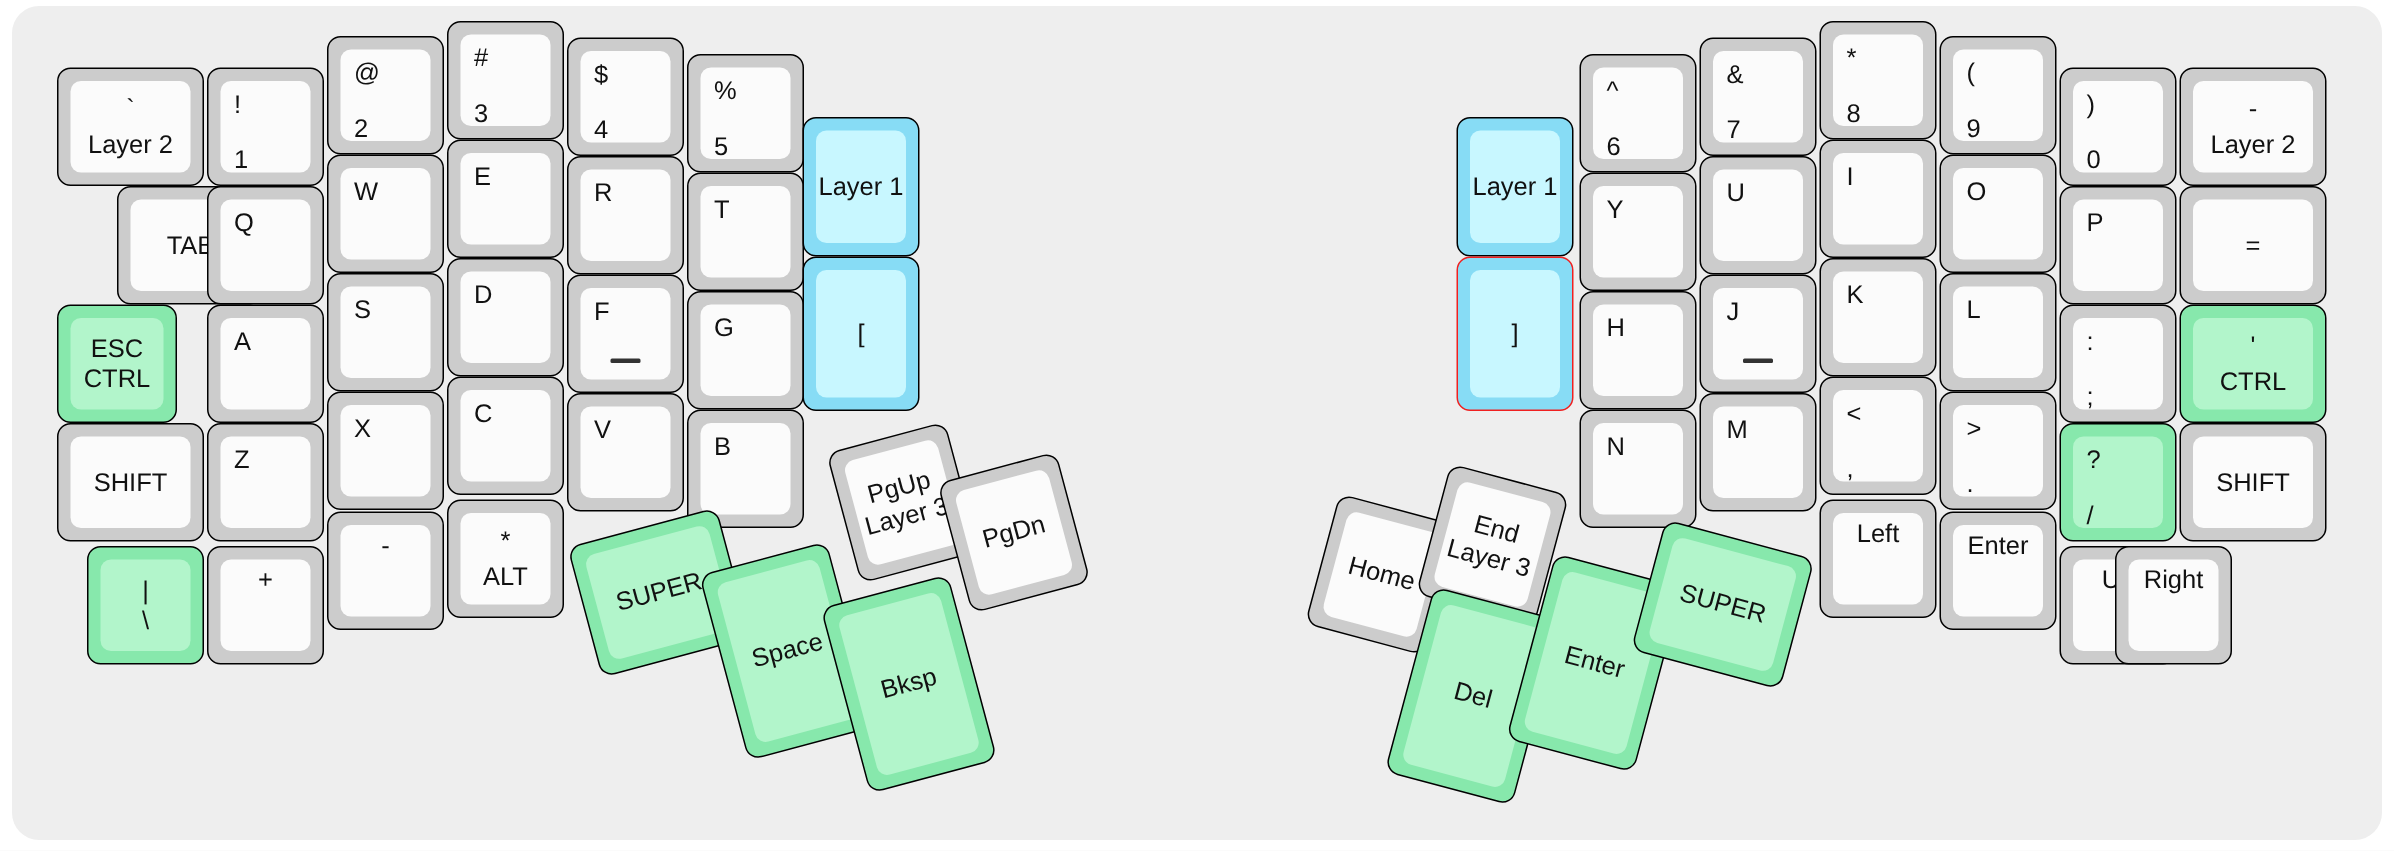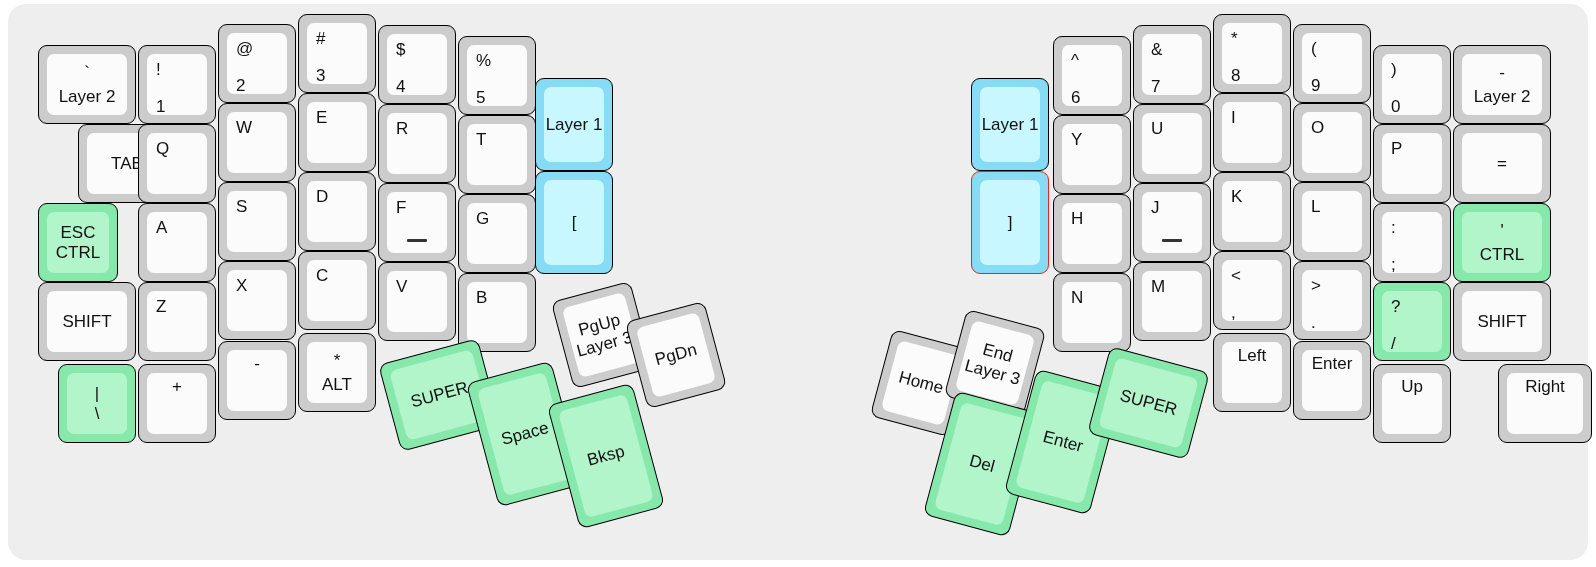--- a/index.html
+++ b/index.html
@@ -455,21 +455,21 @@
         <div class="cap al-twoc">
           <div class="lg top">'</div>
           <div class="lg base">CTRL</div>
         </div>
       </div>
       <div class="key" style="left: 1453px; top: 282px; width: 98px; height: 79px;">
         <div class="cap al-ctr">
           <div class="lg base">SHIFT</div>
         </div>
       </div>
-      <div class="key" style="left: 1498px; top: 364px; width: 94px; height: 79px;">
+      <div class="key" style="left: 1410px; top: 364px; width: 78px; height: 79px;">
         <div class="cap al-topc">
           <div class="lg base">Right</div>
         </div>
       </div>
       <div class="key" style="left: 880px; top: 338px; width: 82px; height: 90px; transform: rotate(15deg);">
         <div class="cap al-ctr">
           <div class="lg base">Home</div>
         </div>
       </div>
       <div class="key" style="left: 954px; top: 318px; width: 82px; height: 90px; transform: rotate(15deg);">

